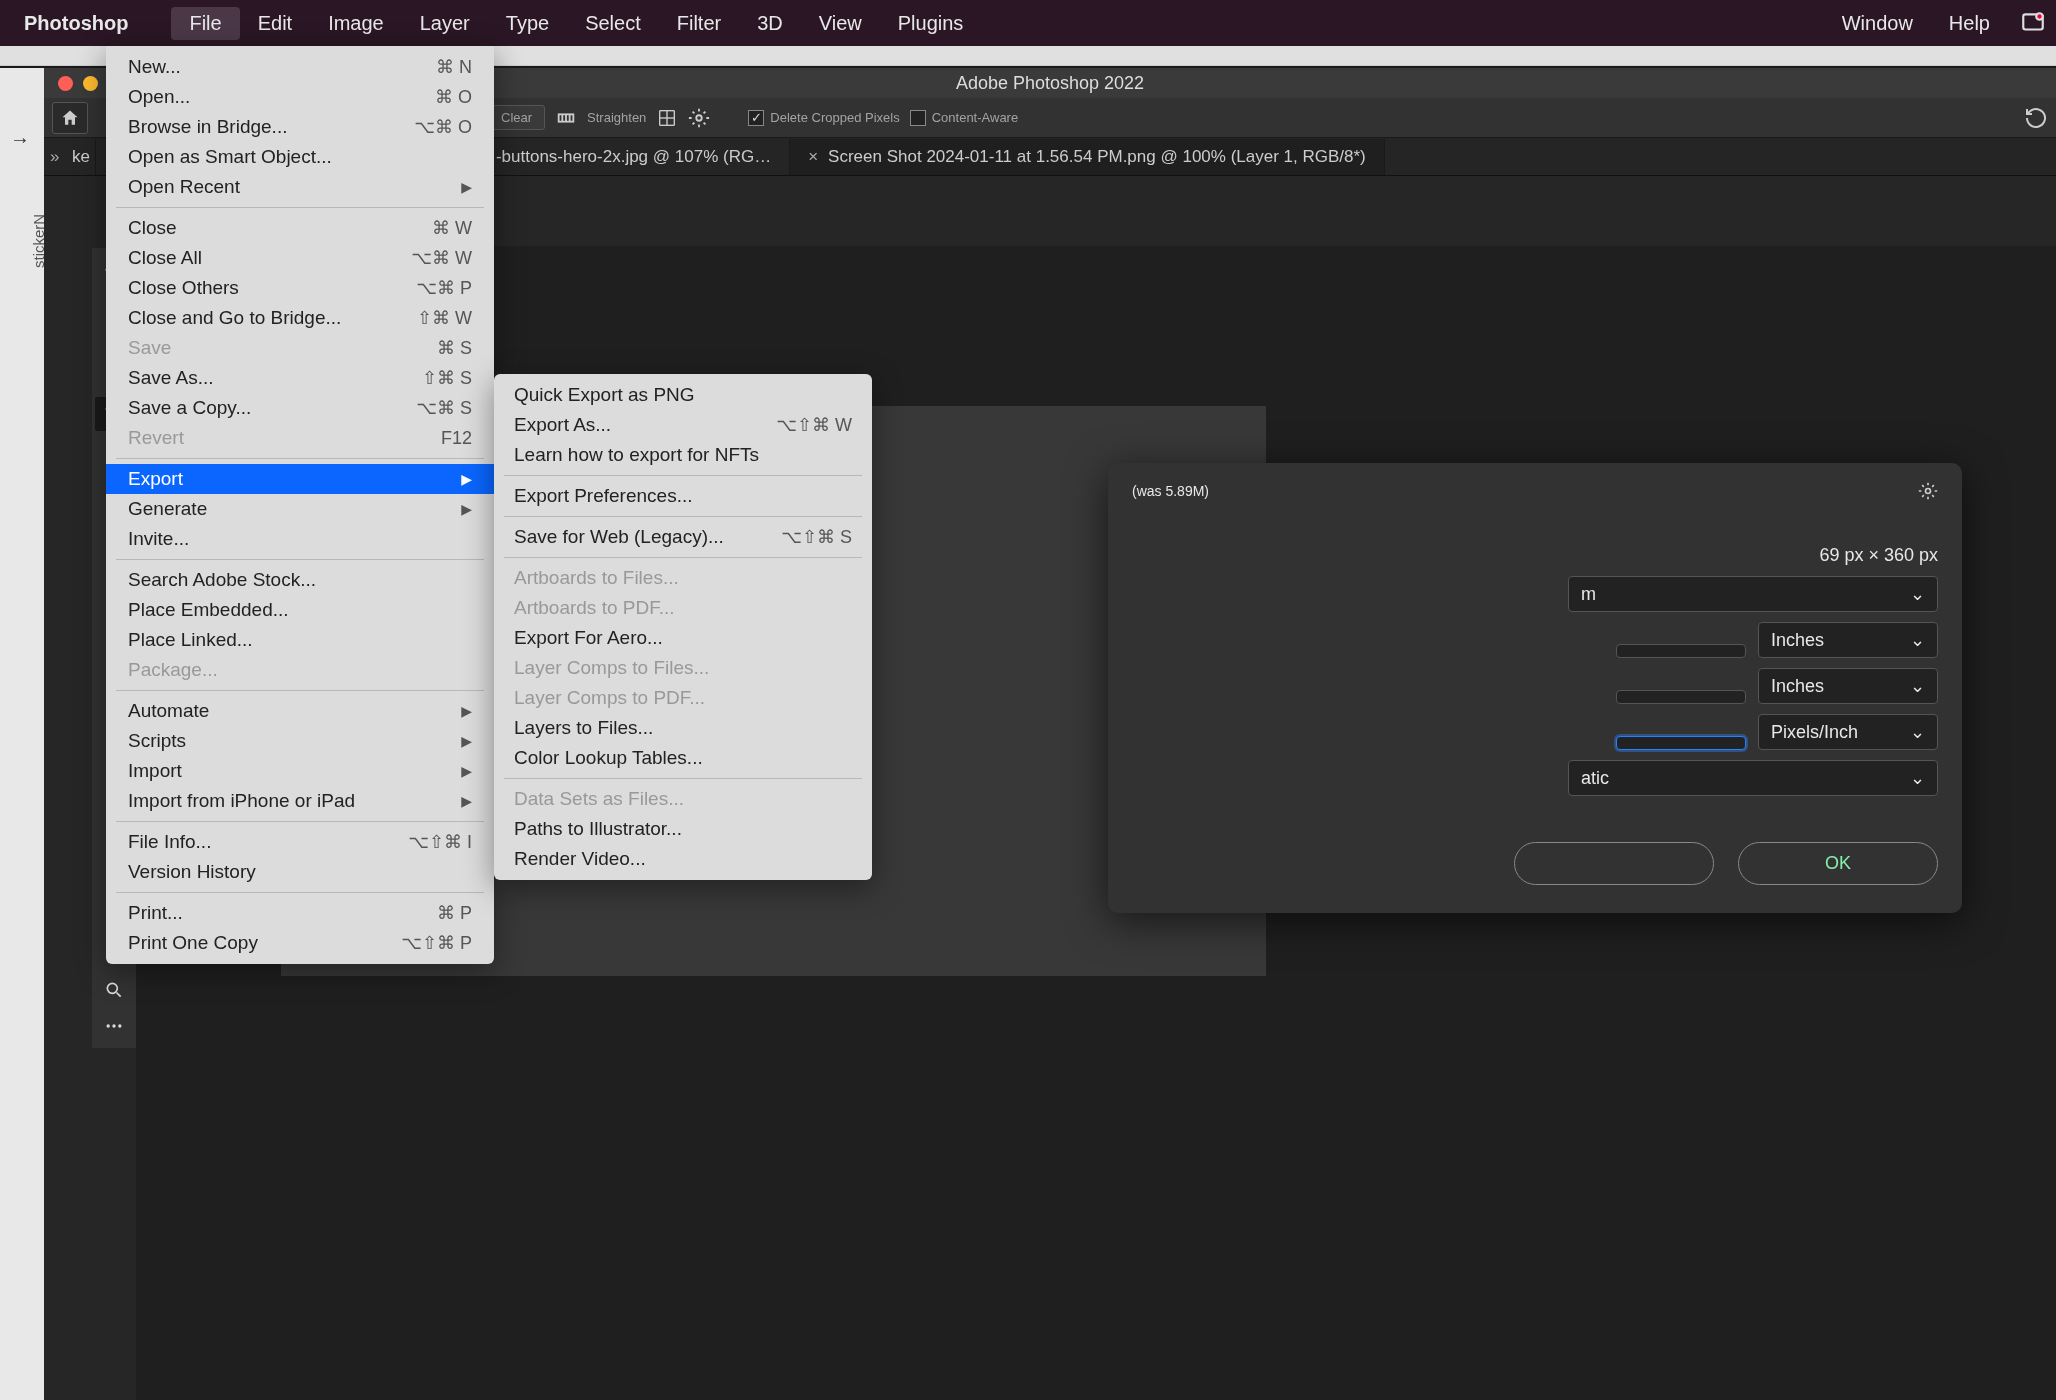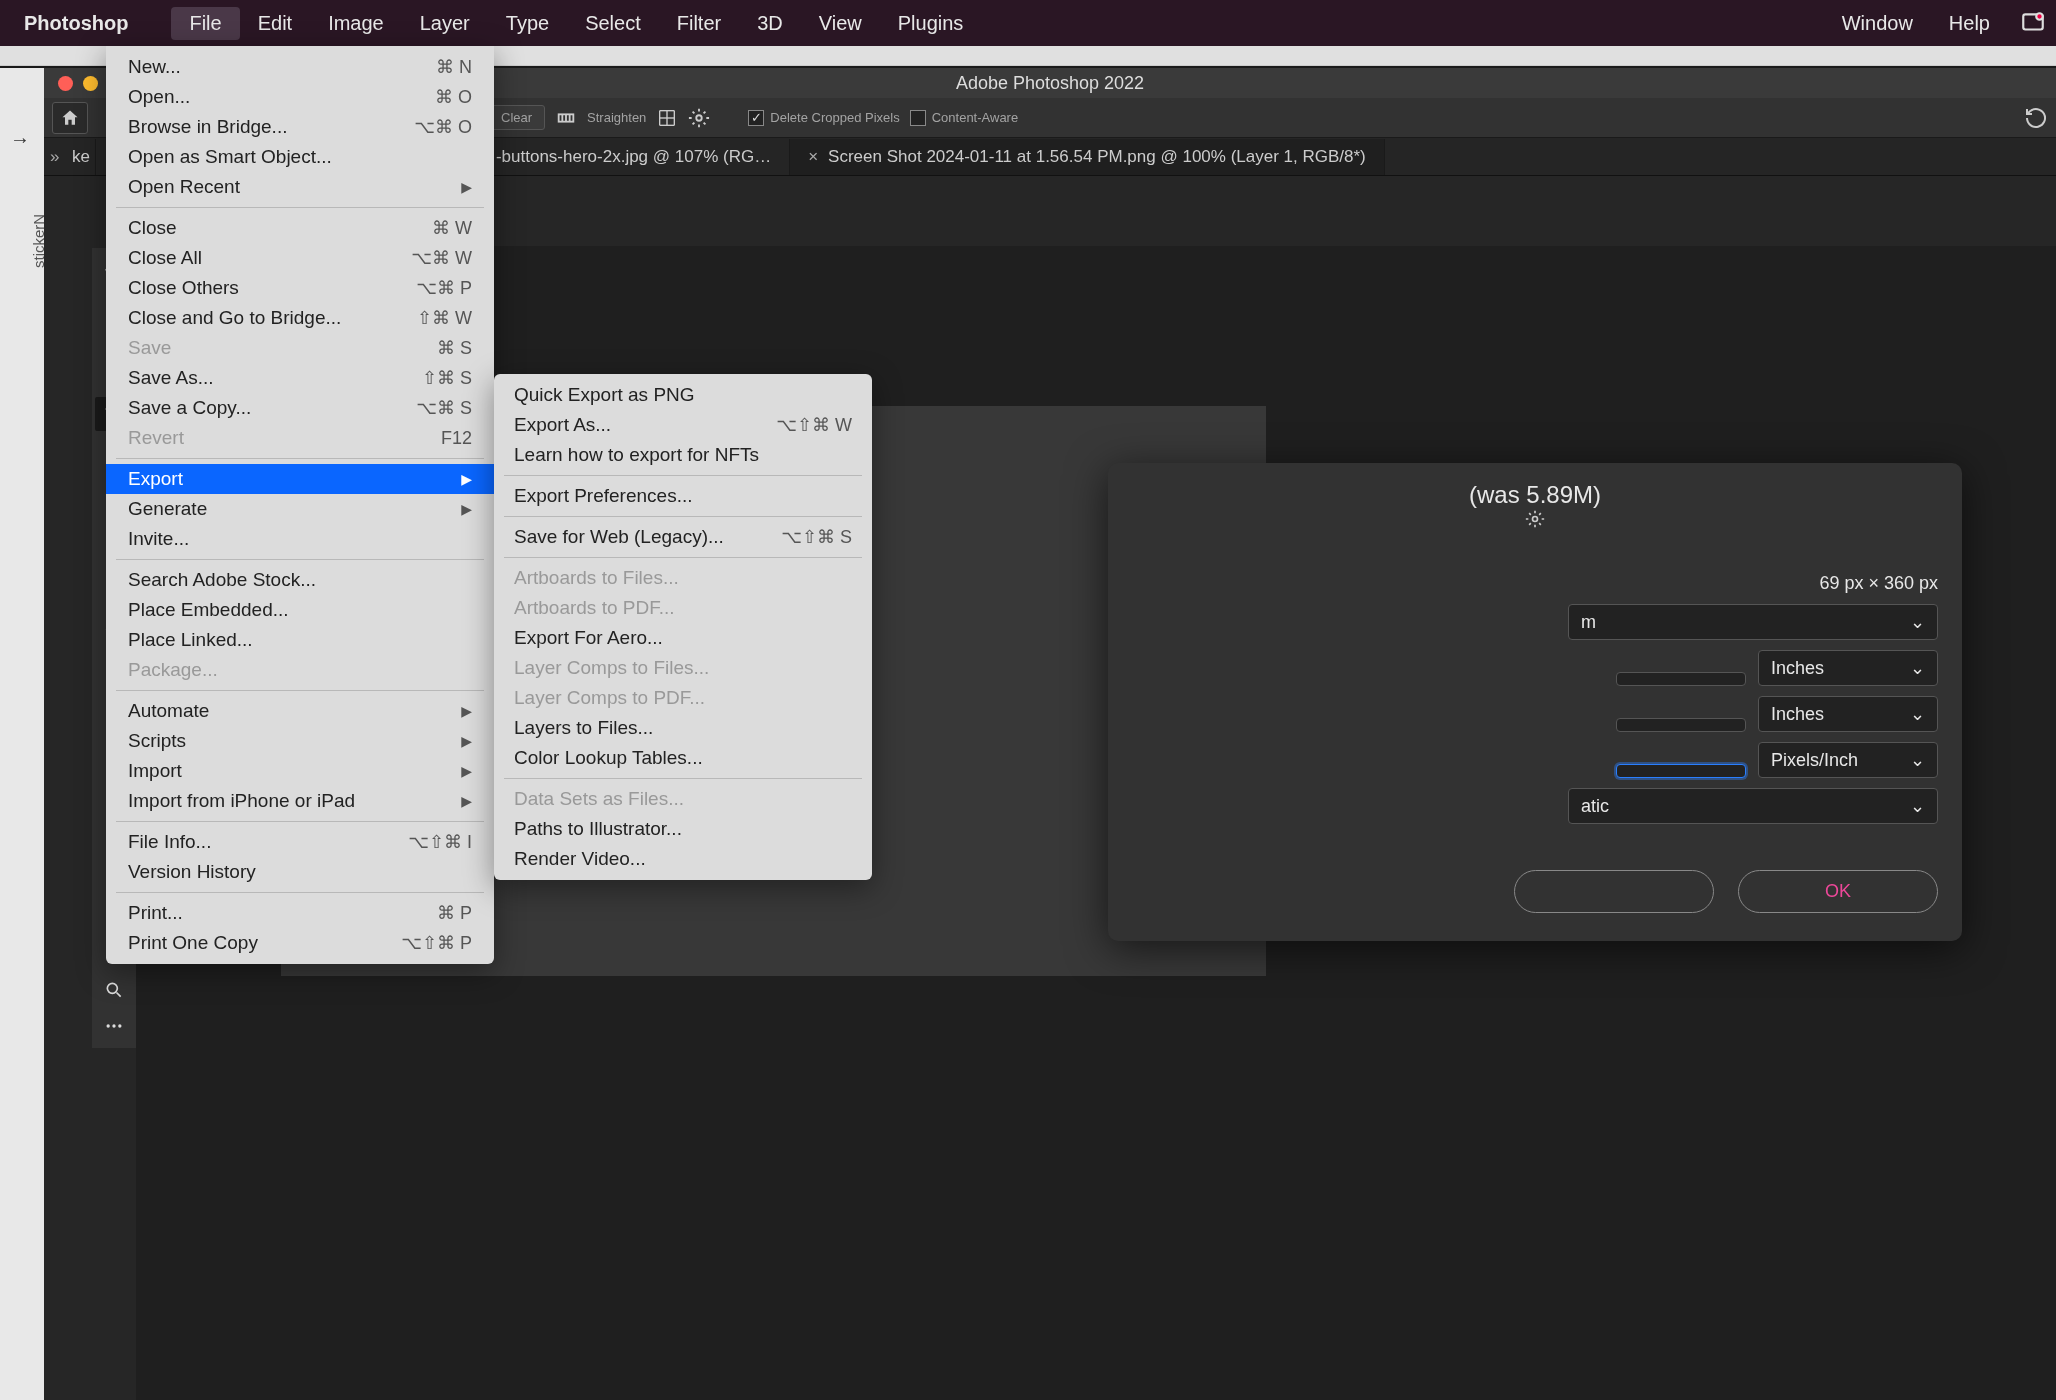--- a/index.html
+++ b/index.html
@@ -47,28 +47,28 @@
 .tool { width: 38px; height: 34px; display: flex; align-items: center; justify-content: center; color: #ddd; cursor: pointer; margin: 1px 0; border-radius: 2px; }
 .tool.active { background: #0b5ed7; }
 .tool.dark { background: #1a1a1a; }
 
 
 .canvas-area { position: absolute; left: 92px; top: 178px; right: 0; bottom: 0; background: #1f1f1f; }
 .canvas-board { position: absolute; left: 145px; top: 160px; width: 985px; height: 570px; background: #383838; }
 
 
 .dialog { position: absolute; right: 94px; top: 395px; width: 854px; background: #323232; border-radius: 10px; color: #e8e8e8; padding: 0; box-shadow: 0 8px 40px rgba(0,0,0,0.6); }
-.dialog-header { padding: 18px 24px; font-size: 24px; display: flex; justify-content: space-between; align-items: center; flex-direction: column; }
+.dialog-header { padding: 18px 24px; font-size: 14px; display: flex; justify-content: space-between; align-items: center; }
 .dialog-body { padding: 16px 24px; font-size: 18px; }
 .dialog-row { display: flex; align-items: flex-end; gap: 12px; margin: 10px 0; justify-content: flex-end; }
 .select-box { background: #222; border: 1px solid #555; border-radius: 4px; padding: 6px 12px; min-width: 180px; display: flex; justify-content: space-between; align-items: center; }
 .input-box { background: #222; border: 1px solid #555; border-radius: 4px; padding: 6px 10px; width: 130px; color: #ddd; text-align: right; }
 .input-box.focus { border-color: #2a7fff; box-shadow: 0 0 0 2px rgba(42,127,255,0.4); }
 .dialog-buttons { display: flex; justify-content: flex-end; gap: 24px; padding: 20px 24px 28px; }
-.btn-round { padding: 10px 50px; border-radius: 24px; border: 1px solid #888; background: transparent; color: #ec4899; font-size: 18px; cursor: pointer; min-width: 200px; text-align: center; }
+.btn-round { padding: 10px 50px; border-radius: 24px; border: 1px solid #888; background: transparent; color: #86efac; font-size: 18px; cursor: pointer; min-width: 200px; text-align: center; }
 .btn-primary { border-color: #888; }
 
 
 .dropdown { position: absolute; left: 106px; top: 46px; width: 388px; background: #dcdcdc; color: #222; font-size: 19px; border-radius: 0 0 6px 6px; box-shadow: 0 8px 30px rgba(0,0,0,0.4); padding: 6px 0; }
 .dd-item { padding: 4px 22px; display: flex; justify-content: space-between; align-items: center; cursor: pointer; }
 .dd-item.highlight { background: #0a66ff; color: #fff; }
 .dd-item.disabled { color: #999; }
 .dd-sep { height: 1px; background: #b8b8b8; margin: 5px 10px; }
 .dd-shortcut { color: #555; font-size: 18px; }
 .dd-arrow { font-size: 14px; color: #555; }

